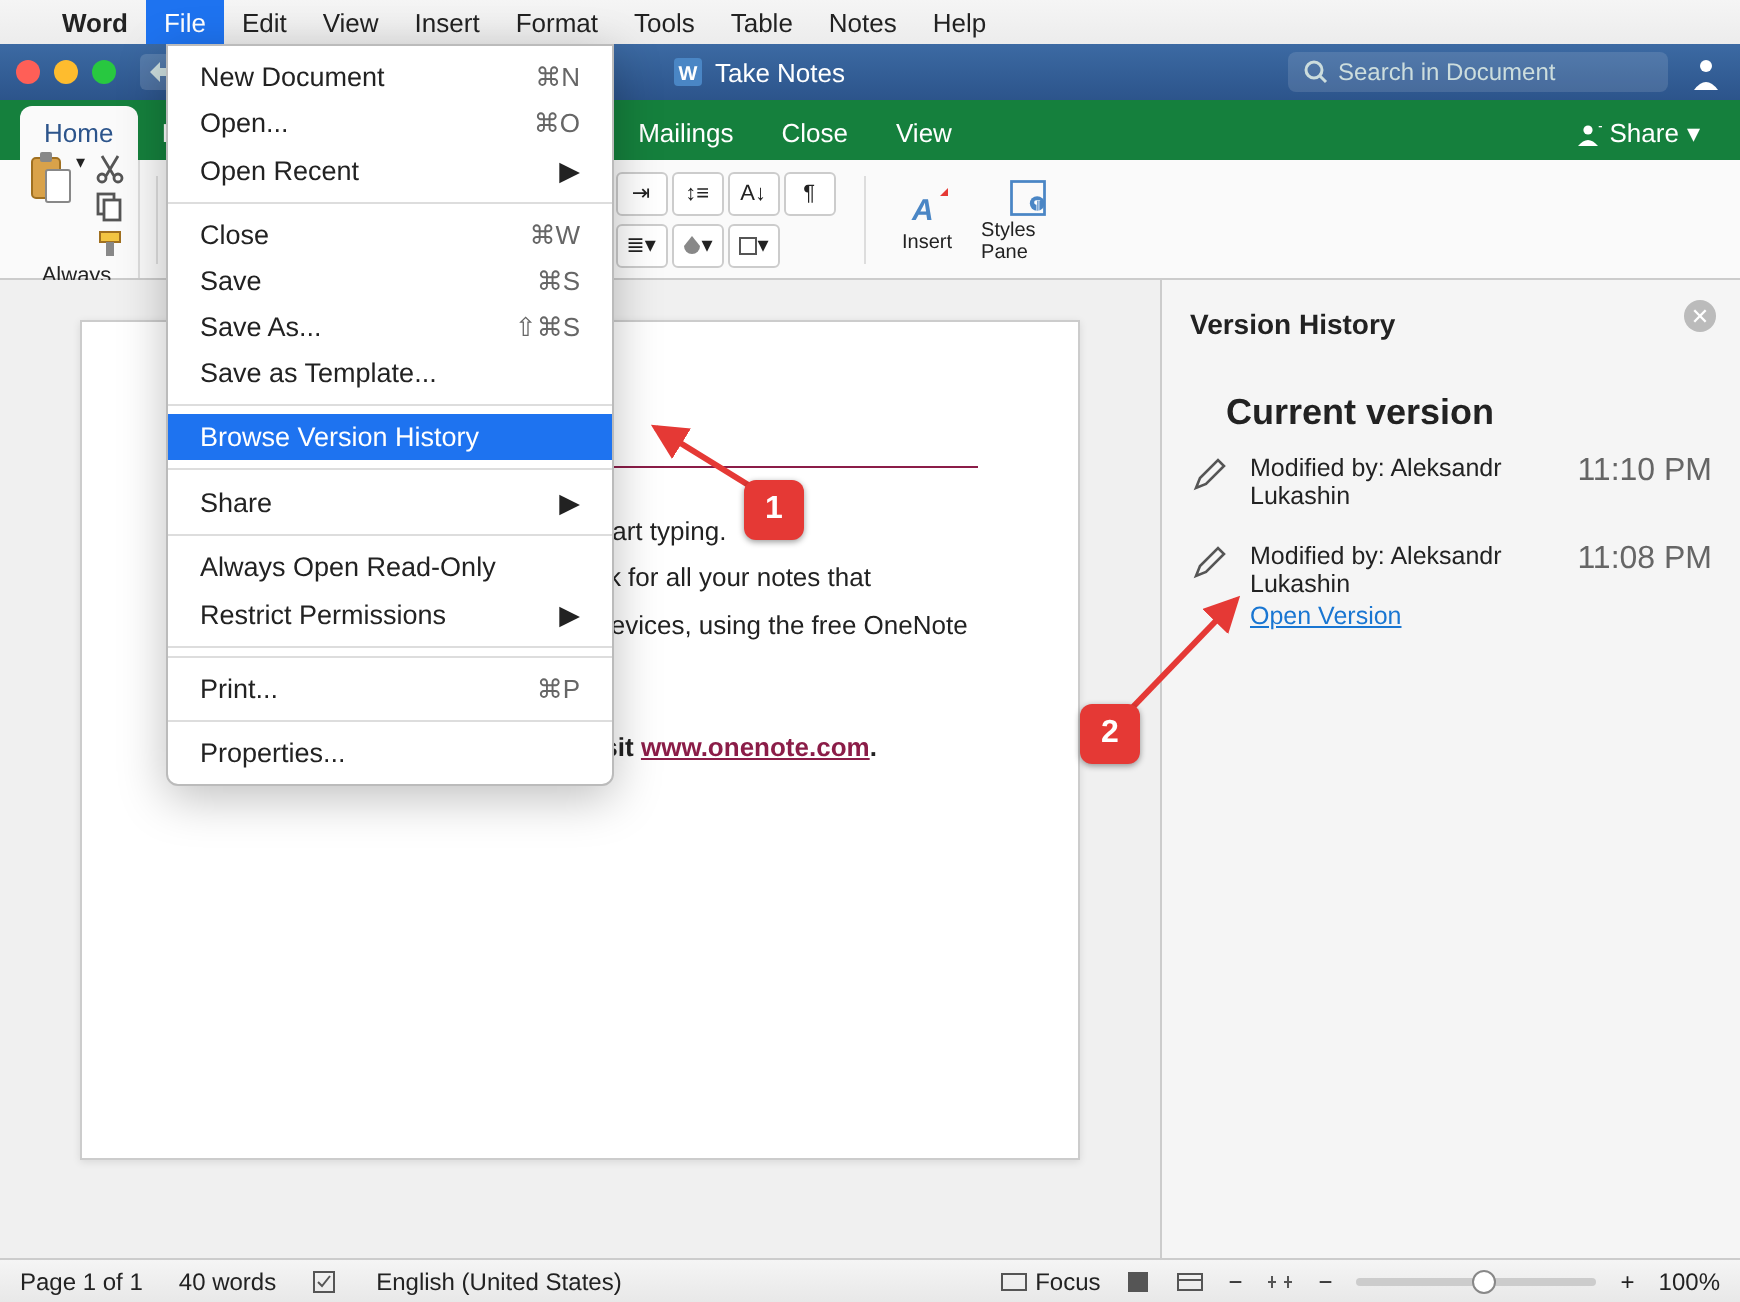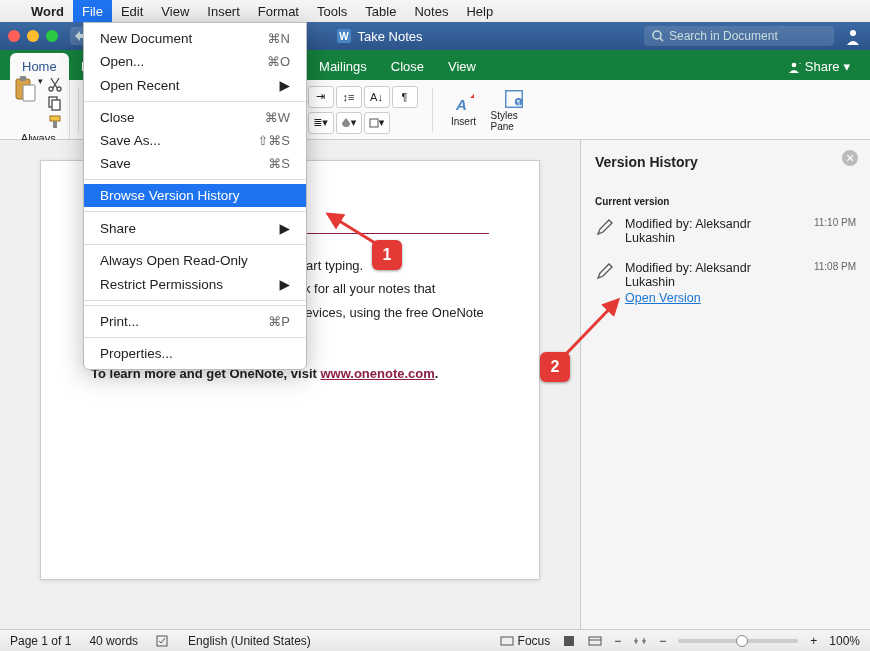--- a/index.html
+++ b/index.html
@@ -53,25 +53,25 @@
 .page { background:#fff; border:1px solid #ccc; padding:40px 50px; min-height:420px; box-shadow:0 1px 4px rgba(0,0,0,.1); }
 .page h1 { font-size:22px; color:#8b1d48; font-weight:500; padding-bottom:6px; border-bottom:1px solid #8b1d48; margin-bottom:20px; }
 .page ul { margin-left:20px; line-height:1.8; }
 .page p { margin-top:18px; }
 .page a { color:#8b1d48; font-weight:bold; text-decoration:underline; }
 
 
 .vh-panel { width:290px; background:#f5f5f5; border-left:1px solid #ccc; padding:14px 14px; position:relative; }
 .vh-panel .close { position:absolute; top:10px; right:12px; width:16px; height:16px; border-radius:50%; background:#bbb; color:#fff; display:flex; align-items:center; justify-content:center; font-size:11px; }
 .vh-panel h3 { font-size:14px; font-weight:600; margin-bottom:26px; }
-.vh-panel h4 { font-size:10px; font-weight:600; margin-bottom:10px; }
+.vh-panel h4 { font-size:18px; font-weight:600; margin-bottom:10px;margin-left:18px; }
 .vh-item { display:flex; gap:10px; margin-bottom:16px; font-size:12.5px; }
 .vh-item .pen { width:20px; height:20px; flex-shrink:0; }
 .vh-item .meta { flex:1; }
-.vh-item .time { font-size:10px; color:#666; }
+.vh-item .time { font-size:16px; color:#666; }
 .vh-item .open-link { color:#1976d2; margin-top:2px; display:inline-block; }
 
 
 .statusbar { height:22px; background:linear-gradient(#f5f5f5,#e8e8e8); border-top:1px solid #ccc; display:flex; align-items:center; padding:0 10px; font-size:12px; gap:18px; position:absolute; bottom:0; left:0; right:0; }
 .statusbar .right { margin-left:auto; display:flex; align-items:center; gap:12px; }
 .zoom-slider { width:120px; height:4px; background:#ccc; border-radius:2px; position:relative; }
 .zoom-slider .thumb { width:12px; height:12px; border-radius:50%; background:#fff; border:1px solid #888; position:absolute; top:-4px; left:58px; }
 
 
 .dropdown { position:absolute; top:22px; left:83px; width:224px; background:#fff; border:1px solid #bbb; border-radius:0 0 6px 6px; box-shadow:0 6px 24px rgba(0,0,0,.25); padding:4px 0; z-index:100; }
@@ -377,26 +377,29 @@
   <div class="dd-item">
       <span>Open Recent</span>
       <span class="arrow">▶</span>
     </div>
   <div class="dd-sep"></div>
   <div class="dd-item">
       <span>Close</span>
       <span class="shortcut">⌘W</span>
     </div>
   <div class="dd-item">
+      <span>Save</span>
+      <span class="shortcut">⌘S</span>
+    </div>
+  <div class="dd-item">
       <span>Save As...</span>
       <span class="shortcut">⇧⌘S</span>
     </div>
   <div class="dd-item">
-      <span>Save</span>
-      <span class="shortcut">⌘S</span>
+      <span>Save as Template...</span>
     </div>
   <div class="dd-sep"></div>
   <div class="dd-item highlighted">
       <span>Browse Version History</span>
     </div>
   <div class="dd-sep"></div>
   <div class="dd-item">
       <span>Share</span>
       <span class="arrow">▶</span>
     </div>

